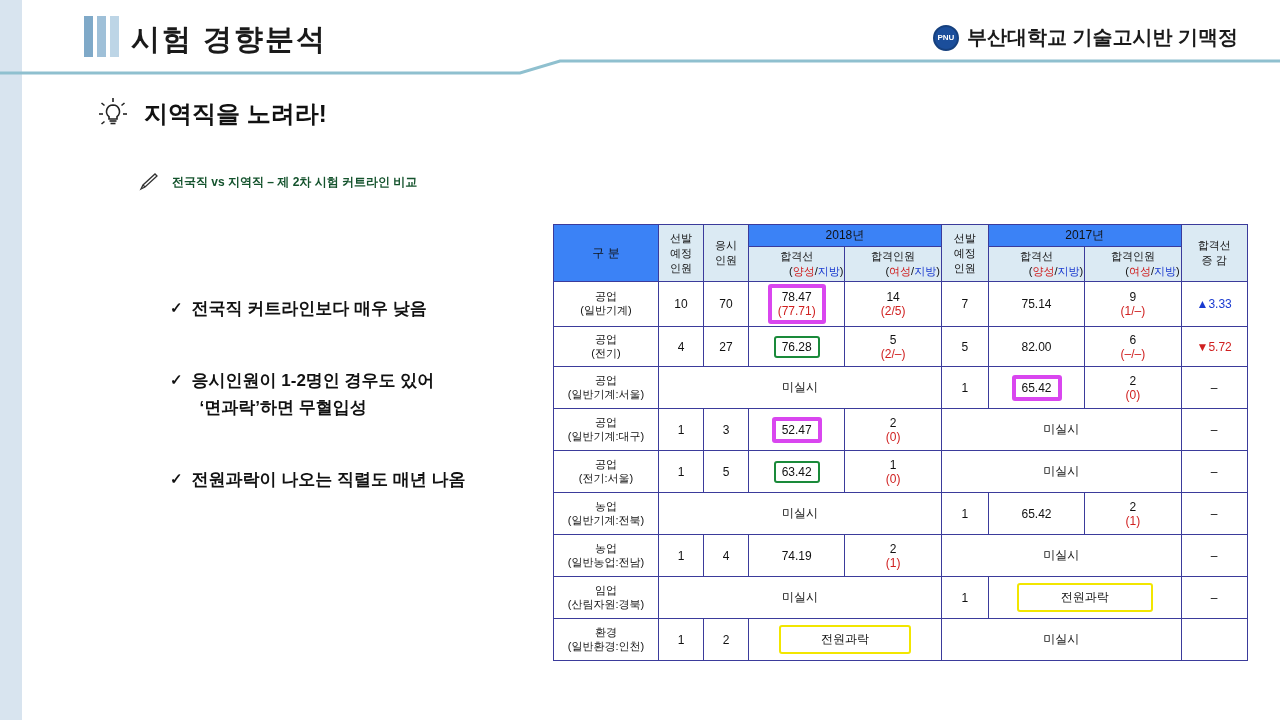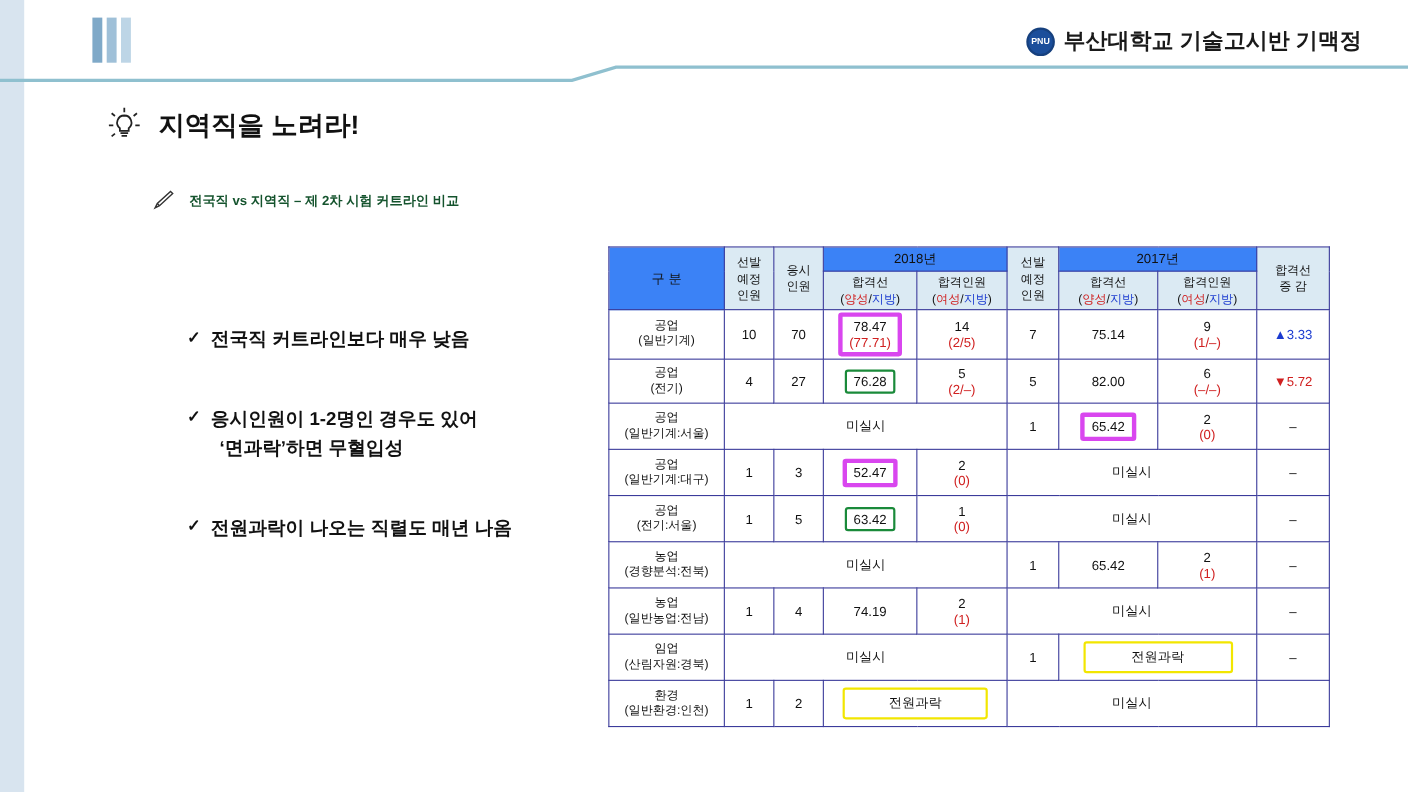--- a/index.html
+++ b/index.html
@@ -113,35 +113,36 @@
   .blue { color: #1a3ad0; }
   .cell-sub { font-size: 11px; line-height: 1.25; }
   .badge-box {
     display: inline-block;
     padding: 2px 6px;
     border-radius: 3px;
   }
   .box-red { border: 4px solid #d946ef; }
   .box-green { border: 2px solid #1a8a3a; }
   .box-yellow { border: 2px solid #f2e600; }
-  .nowrap { white-space: nowrap; }
+  .nowrap { white-space: nowrap; padding-left: 39px; }
 </style>
 </head>
 <body>
 
 <div class="slide">
 
   <div class="left-bar"></div>
 
   <div class="header">
     <div class="title-bars">
       <span></span>
         <span></span>
         <span></span>
     </div>
+    <div class="slide-title">시험 경향분석</div>
     <div class="brand">
       <div class="brand-logo">PNU</div>
       <div class="brand-text">부산대학교 기술고시반 기맥정</div>
     </div>
     <svg class="divider" viewBox="0 0 1280 24" preserveAspectRatio="none">
       <path d="M0,15 L520,15 L560,3 L1280,3" fill="none" stroke="#8fc0cf" stroke-width="3"></path>
     </svg>
   </div>
 
   <div class="bulb-row">
@@ -345,21 +346,21 @@
             <div>1</div>
             <div class="red">(0)</div>
           </td>
           <td colspan="3">미실시</td>
           <td>–</td>
         </tr>
 
         <tr style="height:42px">
           <td class="cell-sub">
             <div>농업</div>
-            <div>(경향분석:전북)</div>
+            <div>(일반기계:전북)</div>
           </td>
           <td colspan="4">미실시</td>
           <td>1</td>
           <td>65.42</td>
           <td>
             <div>2</div>
             <div class="red">(1)</div>
           </td>
           <td>–</td>
         </tr>

